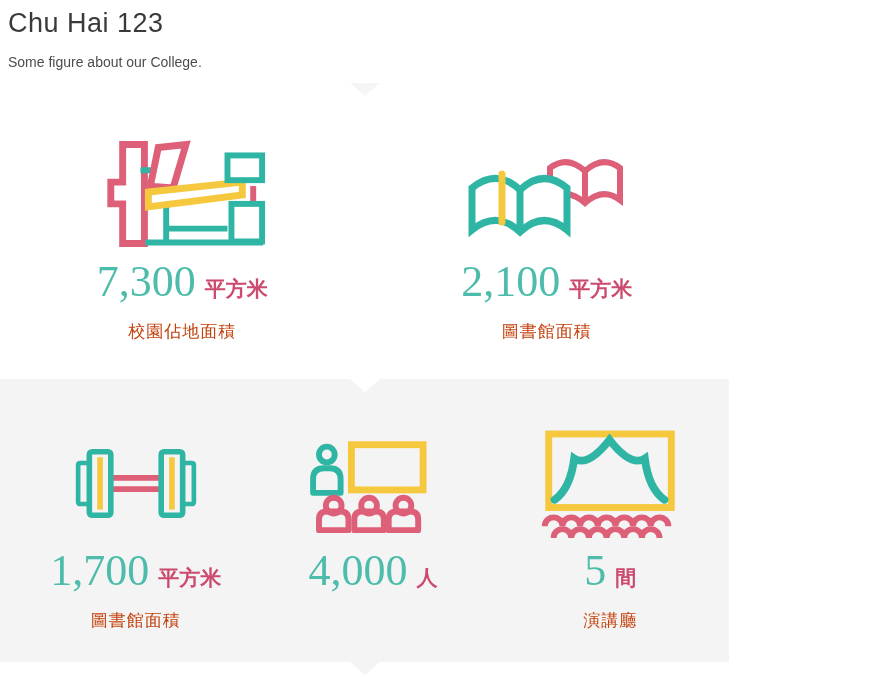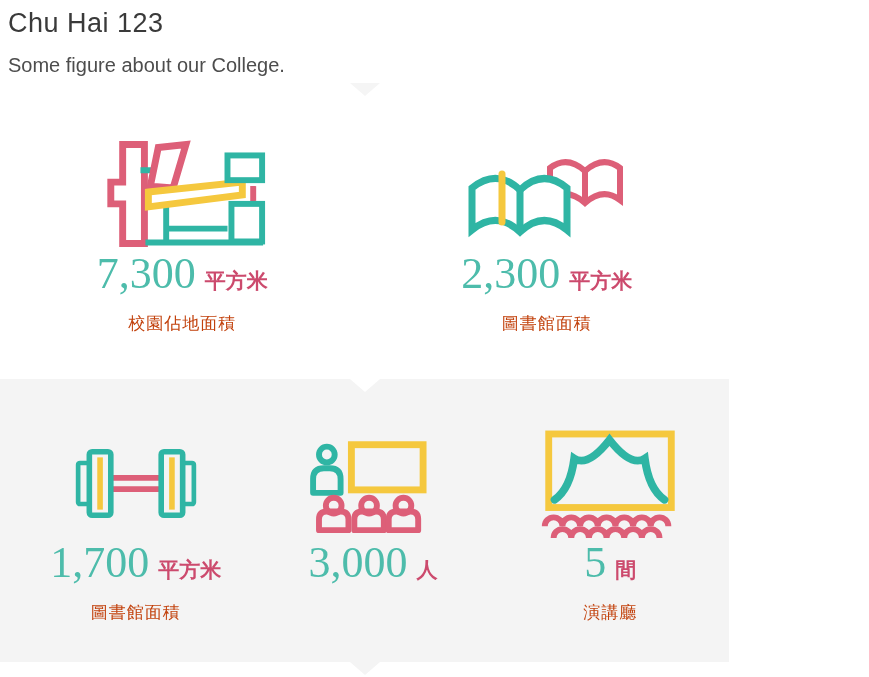--- a/index.html
+++ b/index.html
@@ -5,37 +5,37 @@
   html,body{margin:0;padding:0;background:#fff;}
   .page{
     width:729px;height:677px;overflow:hidden;position:relative;
     font-family:"Liberation Sans","DejaVu Sans",sans-serif;
     background:#fff;
     border-radius:16px;
   }
   
   .header{height:83px;padding:8px 0 0 8px;box-sizing:border-box;}
   .page-title{margin:0;font-size:27px;font-weight:400;color:#3a3a3a;letter-spacing:.5px;}
-  .page-subtitle{margin:15px 0 0 0;font-size:20px;color:#4d4d4d;}
+  .page-subtitle{margin:15px 0 0 0;font-size:14px;color:#4d4d4d;}
   
   .tri{width:0;height:0;border-left:15px solid transparent;border-right:15px solid transparent;}
   .tri-top-wrap{height:15px;display:flex;justify-content:center;align-items:flex-start;}
   .tri-light{border-top:13px solid #f5f5f5;}
   .tri-white{border-top:13px solid #ffffff;}
   .tri-gray{border-top:13px solid #f4f4f4;}
   
   .stats-row{display:flex;box-sizing:border-box;position:relative;}
   .section-white{height:281px;padding-top:40px;background:#fff;}
   .section-gray{height:283px;padding-top:48px;background:#f4f4f4;padding-left:17px;}
   .section-gray .notch{position:absolute;top:0;left:50%;transform:translateX(-50%);}
   .bottom-strip{height:15px;background:#fff;display:flex;justify-content:center;align-items:flex-start;}
   
   .stat{flex:1 1 0;display:flex;flex-direction:column;align-items:center;}
   .icon-wrap{height:112px;display:flex;align-items:center;justify-content:center;}
-  .value-line{margin-top:2px;line-height:1;white-space:nowrap;}
+  .value-line{margin-top:10px;line-height:1;white-space:nowrap;}
   .value{font-family:"Liberation Serif","DejaVu Serif",serif;font-size:44px;color:#4dbcab;}
   .unit{font-size:21px;font-weight:700;color:#cc4a6d;margin-left:9px;}
   .stat-label{margin-top:16px;font-size:17px;color:#c2410c;letter-spacing:1px;}
   svg{display:block;}
 </style>
 </head>
 <body>
 
 <div class="page">
 
@@ -76,21 +76,21 @@
       <div class="icon-wrap">
         <svg width="180" height="105" viewBox="0 0 180 105" fill="none">
           <path d="M93,26 Q110,13 128,29 Q146,13 163,26 L163,58 Q146,45 128,61 Q110,45 93,58 Z" stroke="#dd5f78" stroke-width="6"></path>
           <path d="M128,29 V61" stroke="#dd5f78" stroke-width="6"></path>
           <path d="M15,46 Q40,26 63,48 Q86,26 110,46 L110,88 Q86,68 63,90 Q40,68 15,88 Z" fill="#fff" stroke="#2fb5a4" stroke-width="7"></path>
           <path d="M63,48 V90" stroke="#2fb5a4" stroke-width="7"></path>
           <path d="M45,32 V80" stroke="#f5c83e" stroke-width="7" stroke-linecap="round"></path>
         </svg>
       </div>
       <div class="value-line">
-        <span class="value">2,300</span><span class="unit">平方米</span>
+        <span class="value">2,100</span><span class="unit">平方米</span>
       </div>
       <div class="stat-label">圖書館面積</div>
     </div>
 
   </div>
 
   <div class="stats-row section-gray">
     <div class="notch">
       <div class="tri tri-white"></div>
     </div>
@@ -122,21 +122,21 @@
           <rect x="58" y="17" width="73" height="46" stroke="#f5c83e" stroke-width="7"></rect>
           <circle cx="40" cy="79" r="8" stroke="#dd5f78" stroke-width="6"></circle>
           <path d="M25,104 V93 Q25,85 33,85 H47 Q55,85 55,93 V104 Z" stroke="#dd5f78" stroke-width="6" stroke-linejoin="round"></path>
           <circle cx="76" cy="79" r="8" stroke="#dd5f78" stroke-width="6"></circle>
           <path d="M61,104 V93 Q61,85 69,85 H83 Q91,85 91,93 V104 Z" stroke="#dd5f78" stroke-width="6" stroke-linejoin="round"></path>
           <circle cx="111" cy="79" r="8" stroke="#dd5f78" stroke-width="6"></circle>
           <path d="M96,104 V93 Q96,85 104,85 H118 Q126,85 126,93 V104 Z" stroke="#dd5f78" stroke-width="6" stroke-linejoin="round"></path>
         </svg>
       </div>
       <div class="value-line">
-        <span class="value">3,000</span><span class="unit">人</span>
+        <span class="value">4,000</span><span class="unit">人</span>
       </div>
     </div>
 
     <div class="stat">
       <div class="icon-wrap">
         <svg width="152" height="113" viewBox="0 0 155 115" fill="none">
           <rect x="15" y="7" width="125" height="75" stroke="#f5c83e" stroke-width="7"></rect>
           <path d="M21,74 Q37,63 41,32 Q55,41 77,13 Q99,41 113,32 Q117,63 133,74" stroke="#2fb5a4" stroke-width="8" stroke-linecap="round"></path>
           <path d="M11,101 A9,9 0 0 1 29,101 A9,9 0 0 1 47,101 A9,9 0 0 1 65,101 A9,9 0 0 1 83,101 A9,9 0 0 1 101,101 A9,9 0 0 1 119,101 A9,9 0 0 1 137,101" stroke="#dd5f78" stroke-width="6"></path>
           <path d="M20,113 A9,9 0 0 1 38,113 A9,9 0 0 1 56,113 A9,9 0 0 1 74,113 A9,9 0 0 1 92,113 A9,9 0 0 1 110,113 A9,9 0 0 1 128,113" stroke="#dd5f78" stroke-width="6"></path>

